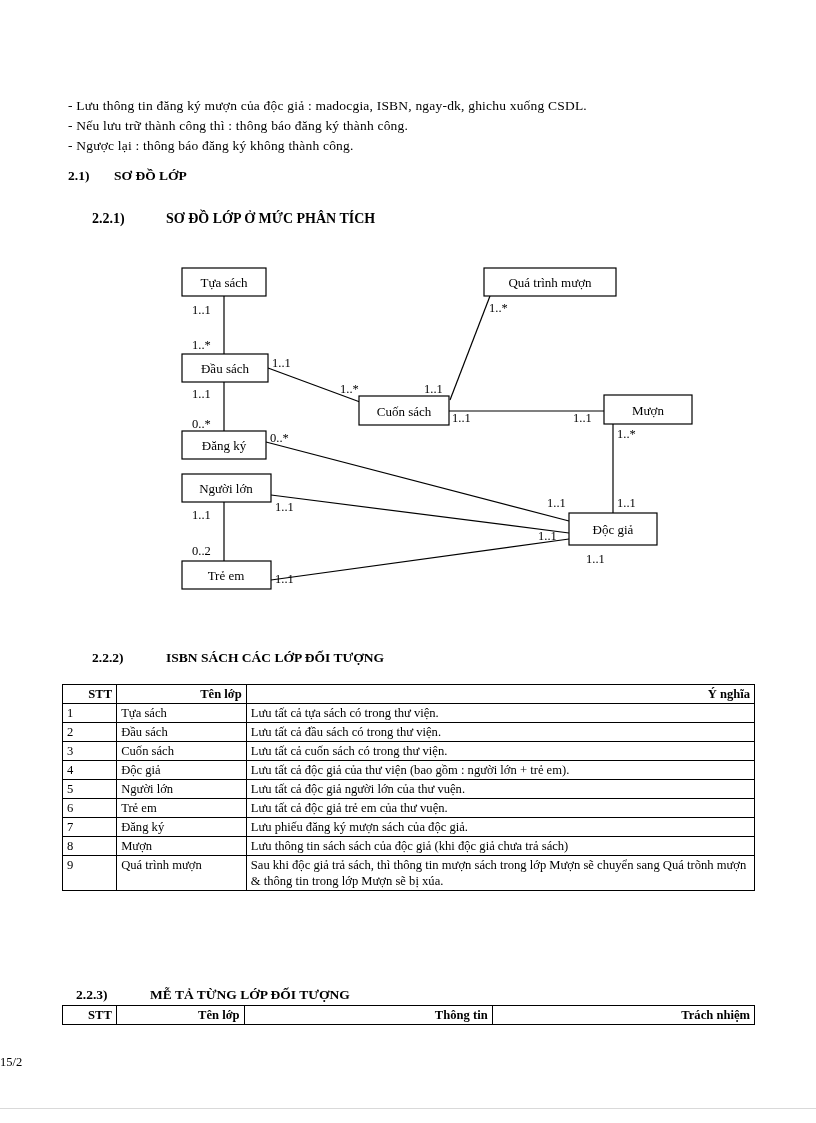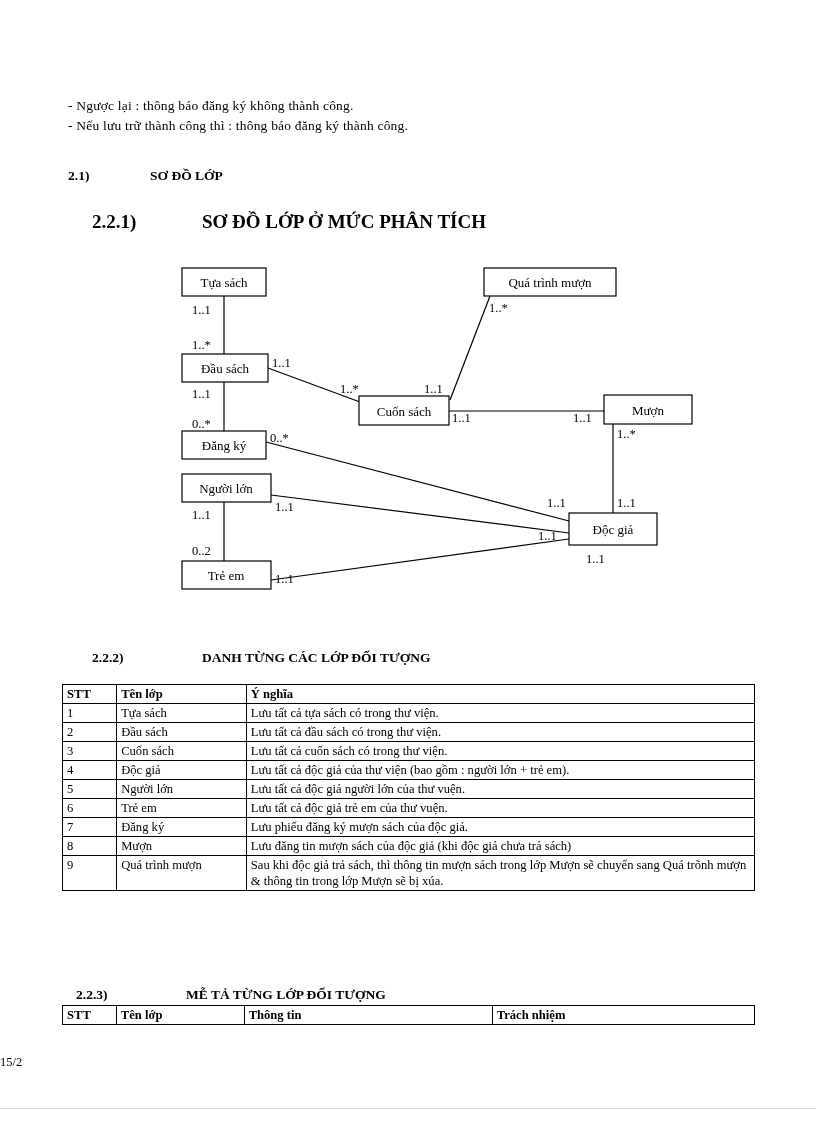--- a/index.html
+++ b/index.html
@@ -31,25 +31,25 @@
   }
   .intro div { white-space: nowrap; }
 
   
   .h-sec {
     position: absolute;
     font-weight: bold;
     white-space: nowrap;
   }
   .h-num { display: inline-block; }
-  .h-txt { display: inline-block; margin-left: 36px; }
+  .h-txt { display: inline-block; }
 
   #heading-21 { left: 68px; top: 168px; font-size: 13.5px; }
   #heading-21 .h-num { width: 46px; }
-  #heading-221 { left: 92px; top: 211px; font-size: 19px; font-family: Liberation Serif, serif; }
+  #heading-221 { left: 92px; top: 211px; font-size: 14px; font-family: Liberation Serif, serif; }
   #heading-221 .h-num { width: 74px; }
   #heading-222 { left: 92px; top: 650px; font-size: 13.5px; }
   #heading-222 .h-num { width: 74px; }
   #heading-223 { left: 76px; top: 987px; font-size: 13.5px; }
   #heading-223 .h-num { width: 74px; }
 
   
   #class-diagram {
     position: absolute;
     left: 0px;
@@ -89,21 +89,21 @@
   table.doc-table td, table.doc-table th {
     border: 1px solid #000000;
     padding: 1px 4px;
     vertical-align: top;
     line-height: 16px;
     font-weight: normal;
     text-align: left;
   }
   table.doc-table th {
     font-weight: bold;
-    text-align: left;
+    text-align: right;
   }
   td.c-stt, th.c-stt { width: 46px; text-align: center; }
   td.c-ten, th.c-ten { width: 124px; }
   td.c-y,  th.c-y   { width: 517px; }
 
   #table-classes { left: 62px; top: 684px; width: 693px; }
   #table-detail  { left: 62px; top: 1005px; width: 693px; }
 
   th.d-stt { width: 46px; }
   th.d-ten { width: 124px; }
@@ -127,32 +127,33 @@
     height: 1px;
     background: #d9d9d9;
   }
 </style>
 </head>
 <body>
 
 <div id="page">
 
   <div class="intro">
+    <div>- Lưu thông tin đăng ký mượn của độc giả : madocgia,  ISBN, ngay-dk, ghichu  xuống  CSDL.</div>
+    <div>- Nếu lưu trữ thành công thì : thông báo đăng ký thành công.</div>
     <div>- Ngược lại : thông báo đăng ký không thành công.</div>
-    <div>- Nếu lưu trữ thành công thì : thông báo đăng ký thành công.</div>
   </div>
 
   <div class="h-sec" id="heading-21">
     <span class="h-num">2.1)</span><span class="h-txt">SƠ ĐỒ LỚP</span>
   </div>
   <div class="h-sec" id="heading-221">
     <span class="h-num">2.2.1)</span><span class="h-txt">SƠ ĐỒ LỚP Ở MỨC PHÂN TÍCH</span>
   </div>
   <div class="h-sec" id="heading-222">
-    <span class="h-num">2.2.2)</span><span class="h-txt">DANH TỪNG CÁC LỚP ĐỐI TƯỢNG</span>
+    <span class="h-num">2.2.2)</span><span class="h-txt">ISBN SÁCH CÁC LỚP ĐỐI TƯỢNG</span>
   </div>
   <div class="h-sec" id="heading-223">
     <span class="h-num">2.2.3)</span><span class="h-txt">MỄ TẢ TỪNG LỚP ĐỐI TƯỢNG</span>
   </div>
 
   <div id="class-diagram">
     <svg width="816" height="360" viewBox="0 0 816 360" xmlns="http://www.w3.org/2000/svg">
 
       <line class="cd-line" x1="224" y1="46" x2="224" y2="105"></line>
       <line class="cd-line" x1="268" y1="118" x2="360" y2="152"></line>
@@ -255,21 +256,21 @@
         <td class="c-y">Lưu tất cả độc giả trẻ em của thư vuện.</td>
       </tr>
       <tr>
         <td class="c-stt">7</td>
         <td class="c-ten">Đăng ký</td>
         <td class="c-y">Lưu phiếu đăng ký mượn sách của độc giả.</td>
       </tr>
       <tr>
         <td class="c-stt">8</td>
         <td class="c-ten">Mượn</td>
-        <td class="c-y">Lưu đăng tin mượn sách của độc giả (khi độc giả chưa trả sách)</td>
+        <td class="c-y">Lưu thông tin sách sách của độc giả (khi độc giả chưa trả sách)</td>
       </tr>
       <tr>
         <td class="c-stt">9</td>
         <td class="c-ten">Quá trình  mượn</td>
         <td class="c-y">Sau khi độc giả trả sách, thì thông tin mượn sách trong lớp Mượn sẽ chuyển sang Quá trõnh mượn &amp; thông tin trong lớp Mượn sẽ bị xúa.</td>
       </tr>
     </tbody>
   </table>
 
   <table class="doc-table" id="table-detail">

